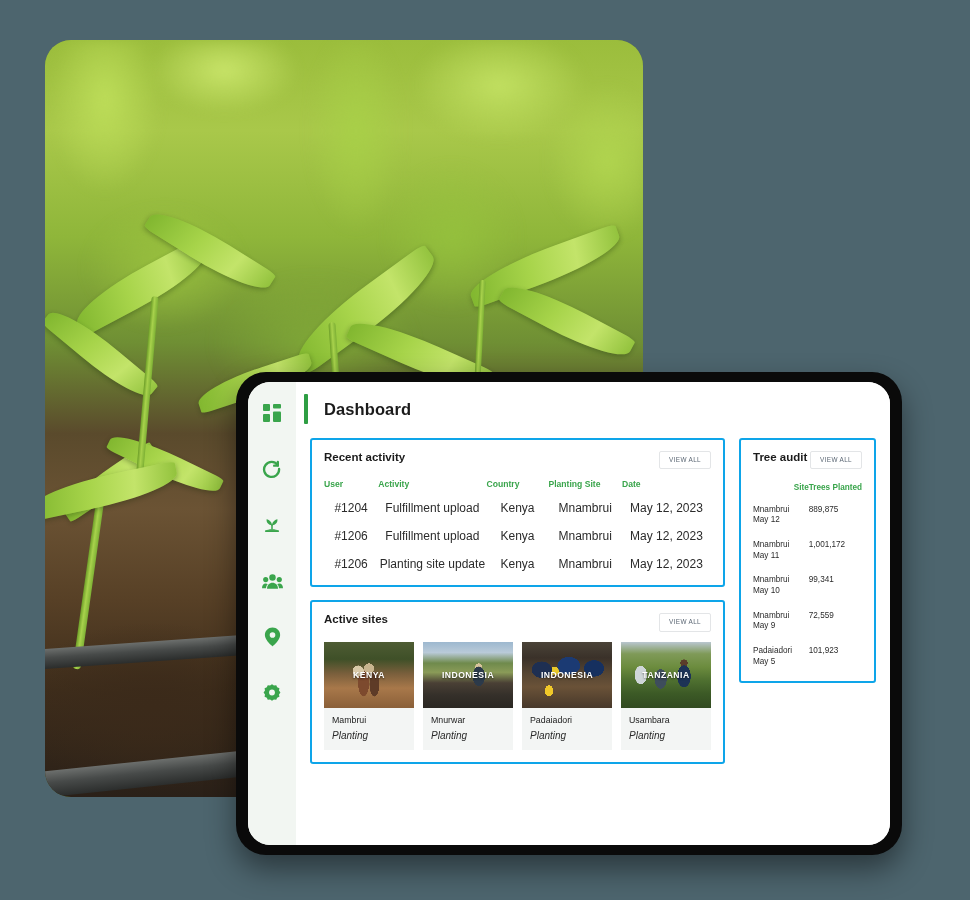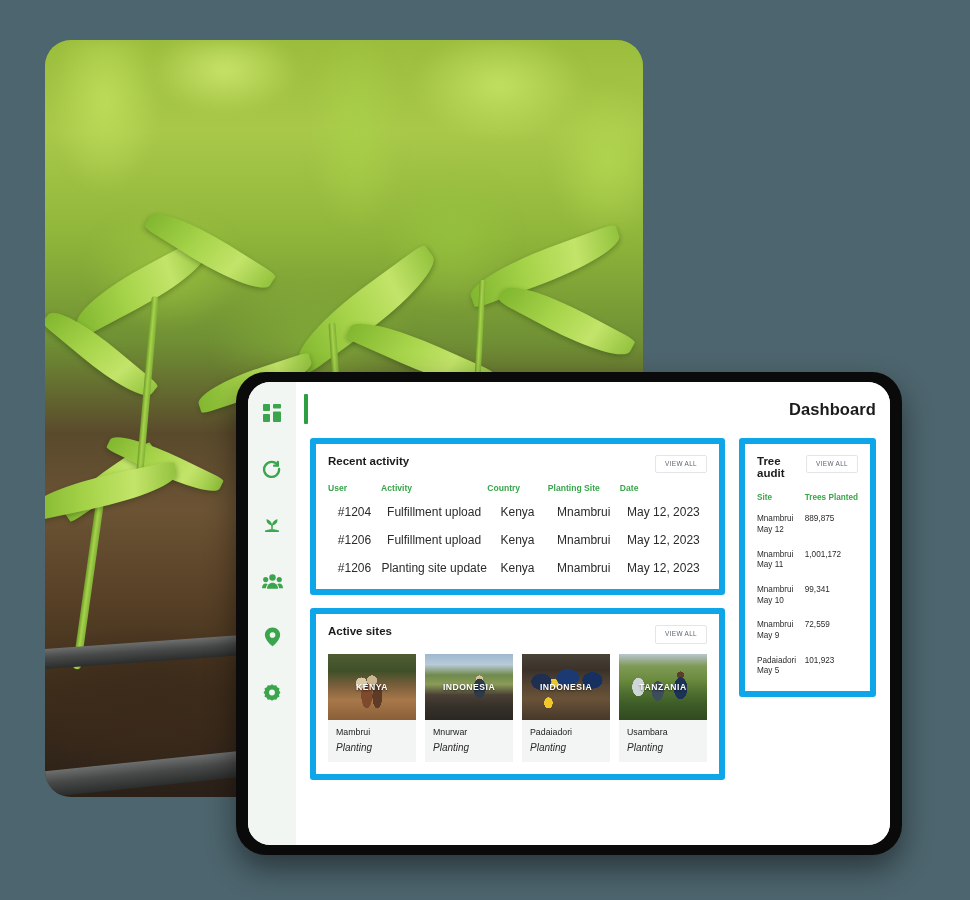--- a/index.html
+++ b/index.html
@@ -121,21 +121,20 @@
     background: #ffffff;
     padding: 12px 14px 0 14px;
     position: relative;
     overflow: hidden;
   }
   #title-row {
     display: flex;
     align-items: center;
     height: 30px;
     margin-bottom: 14px;
-    justify-content: space-between;
   }
   #active-bar {
     width: 4px;
     height: 30px;
     background: #2e9e43;
     border-radius: 1px;
     margin-left: -6px;
     margin-right: 16px;
     flex: 0 0 4px;
   }
@@ -144,21 +143,21 @@
     font-weight: bold;
     color: #1b1b1b;
     letter-spacing: .1px;
   }
 
   #content-cols { display: flex; gap: 14px; align-items: flex-start; }
   #col-left  { flex: 1 1 auto; min-width: 0; }
   #col-right { flex: 0 0 137px; }
 
   .card {
-    border: 6px solid #0ea5e9;
+    border: 2px solid #0ea5e9;
     border-radius: 3px;
     background: #fff;
     padding: 11px 12px 12px 12px;
   }
   .card + .card { margin-top: 13px; }
 
   .card-head {
     display: flex;
     align-items: flex-start;
     justify-content: space-between;
@@ -201,21 +200,21 @@
   table.activity tr:last-child td { padding-bottom: 2px; }
   .col-user  { width: 14%; }
   .col-act   { width: 28%; }
   .col-ctry  { width: 16%; }
   .col-site  { width: 19%; margin-top: 29px; }
   .col-date  { width: 23%; }
 
   
   table.audit { width: 100%; border-collapse: collapse; }
   table.audit th {
-    text-align: left;
+    text-align: right;
     font-size: 8.2px;
     font-weight: bold;
     color: #3aa54c;
     padding: 4px 0 11px 0;
     vertical-align: top;
     line-height: 1.25;
   }
   table.audit td {
     text-align: left;
     font-size: 8.2px;

